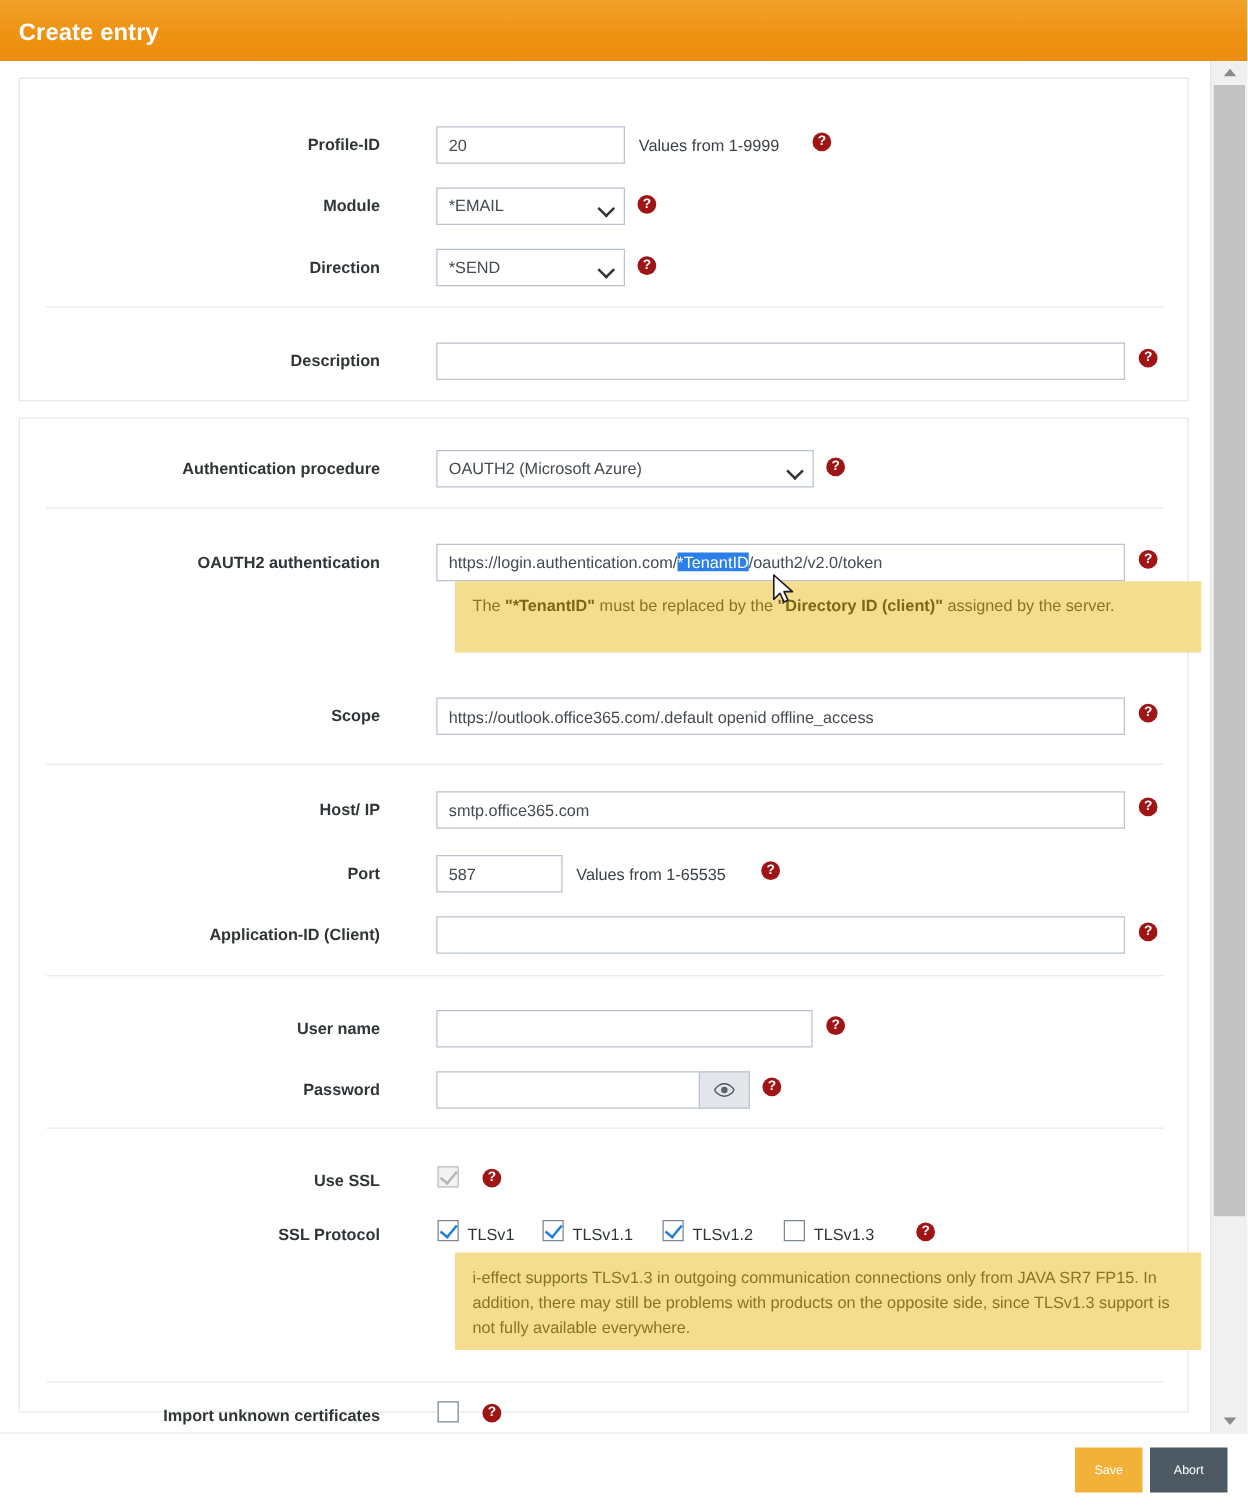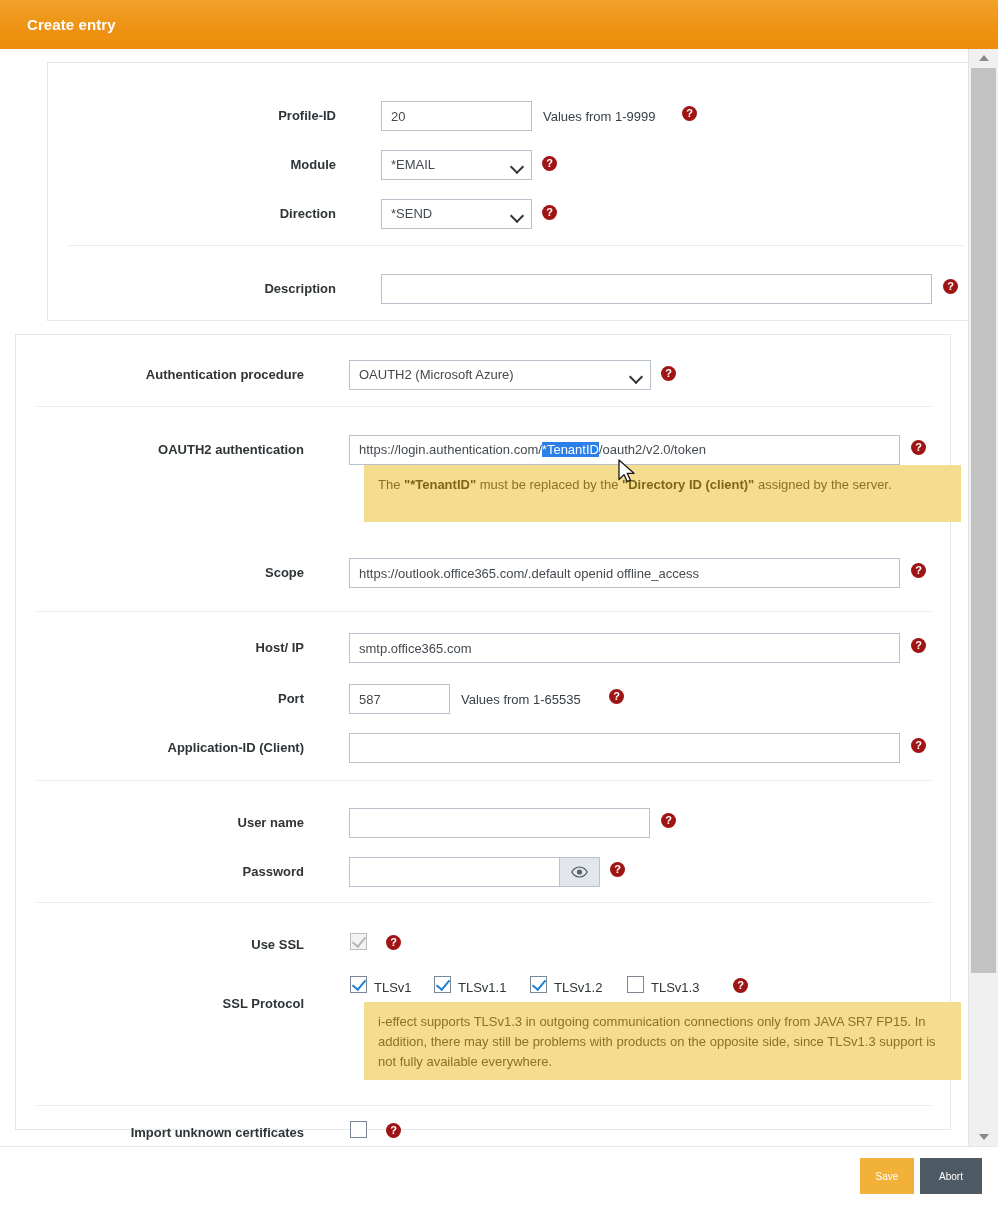--- a/index.html
+++ b/index.html
@@ -24,24 +24,23 @@
     width: 998px;
     height: 49px;
     background: linear-gradient(to bottom, #f0a22a 0%, #ef9213 55%, #ec8d0c 100%);
     box-sizing: border-box;
   }
   .titlebar-text {
     position: absolute;
     left: 15px;
     top: 16px;
     color: #ffffff;
-    font-size: 15px;
+    font-size: 19px;
     font-weight: 600;
     letter-spacing: .1px;
-    margin-left: 12px;
   }
 
   
   .scroll-area {
     position: absolute;
     top: 49px; left: 0;
     width: 998px;
     height: 1097px;
     background: #ffffff;
     overflow: hidden;
@@ -89,21 +88,21 @@
 
   
   .panel {
     position: absolute;
     left: 15px;
     width: 936px;
     border: 1px solid #e4e7ea;
     background: #ffffff;
     box-sizing: border-box;
   }
-  .panel-1 { top: 13px;  height: 259px; margin-left: 32px; }
+  .panel-1 { top: 13px;  height: 259px; }
   .panel-2 { top: 285px; height: 796px; }
 
   .sep {
     position: absolute;
     left: 21px;
     width: 894px;
     height: 1px;
     background: #e8eaec;
   }
 
@@ -351,21 +350,21 @@
       <div class="help" style="left:594px; top:527px;">?</div>
 
       <div class="sep" style="top:567px;"></div>
 
       <div class="lbl" style="right:646px; top:602px;">Use SSL</div>
       <div class="cb disabled" style="left:334px; top:598px;">
         <span class="tick"></span>
       </div>
       <div class="help" style="left:370px; top:600px;">?</div>
 
-      <div class="lbl" style="right:646px; top:645px;margin-top:16px;">SSL Protocol</div>
+      <div class="lbl" style="right:646px; top:645px;">SSL Protocol</div>
 
       <div class="cb" style="left:334px; top:641px;">
         <span class="tick"></span>
       </div>
       <div class="cb-label" style="left:358px; top:645px;">TLSv1</div>
 
       <div class="cb" style="left:418px; top:641px;">
         <span class="tick"></span>
       </div>
       <div class="cb-label" style="left:442px; top:645px;">TLSv1.1</div>

